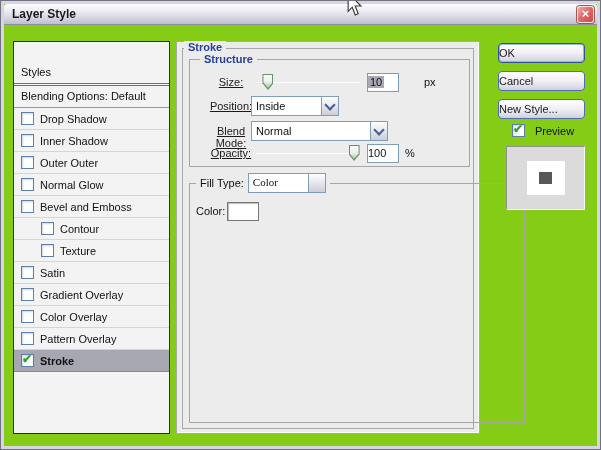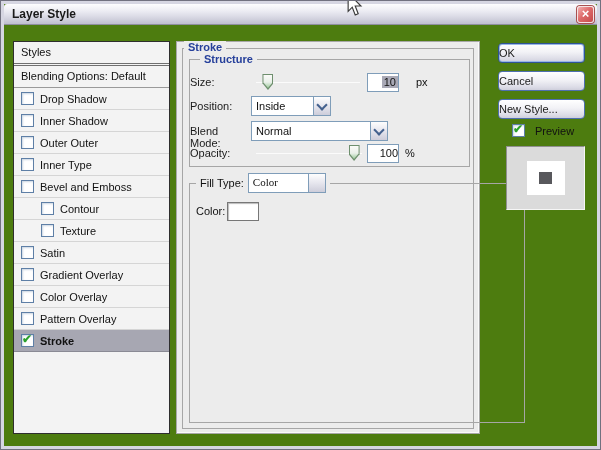--- a/index.html
+++ b/index.html
@@ -1,21 +1,21 @@
 <!DOCTYPE html>
 <html><head>
 <meta charset="utf-8">
 <style>
   * { box-sizing: border-box; margin: 0; padding: 0; }
   html,body { width:601px; height:450px; }
   body { font-family: "Liberation Sans", sans-serif; font-size: 11px; color:#111; }
 
   .window {
     position: relative; width: 601px; height: 450px;
-    background: #4d7c0f;
+    background: #84cc16;
     border: 1px solid #71717F;
     box-shadow: inset 0 0 0 3px #D6D6E2;
     overflow: hidden;
   }
 
   
   .titlebar {
     position: absolute; left: 3px; top: 3px; right: 3px; height: 21px;
     background: linear-gradient(180deg,#FDFDFE 0%,#ECECF3 35%,#D9D9E4 65%,#BFBFCF 100%);
     border-bottom: 1px solid #8E8E9E;
@@ -29,21 +29,21 @@
     box-shadow: 0 0 0 1px #A85050;
     color:#fff; font-weight:bold; font-size:13px; line-height:14px; text-align:center;
     cursor: default;
   }
 
   
   .styles-panel {
     position:absolute; left:12px; top:40px; width:157px; height:393px;
     border:1px solid #2E2E2E; background:#F3F3F3;
   }
-  .styles-header { height:22px; line-height:21px; padding-left:7px; border-bottom:1px solid #6F6F6F; }
+  .styles-header { height:22px; line-height:21px; padding-left:7px; border-bottom:1px solid #6F6F6F;margin-top:20px; }
   .styles-sep { height:2px; border-bottom:1px solid #6F6F6F; }
   .blending-row { height:22px; line-height:21px; padding-left:7px; border-bottom:1px solid #9A9A9A; }
   .style-row {
     height:22px; display:flex; align-items:center; padding-left:7px;
     border-bottom:1px solid #D5D5D5;
   }
   .style-row.indent { padding-left:27px; }
   .style-row.selected { background:#A7A7B2; font-weight:bold; border-bottom:1px solid #8A8A94; }
   .checkbox {
     width:13px; height:13px; flex:0 0 13px; background:#fff;
@@ -65,37 +65,37 @@
   .legend {
     position:absolute; top:-7px; padding:0 4px; background:#ECECEC;
     font-weight:bold; color:#26409B; white-space:nowrap;
   }
   .group-stroke-outer { left:5px; top:6px; width:292px; height:381px; }
   .legend-stroke { left:7px; }
   .group-structure { left:12px; top:17px; width:281px; height:108px; }
   .legend-structure { left:10px; }
   .group-filltype { left:12px; top:141px; width:336px; height:240px; }
 
-  .frm-label { position:absolute; left:0; width:58px; text-align:left; color:#1A1A1A; }
+  .frm-label { position:absolute; left:12px; width:58px; text-align:center; color:#1A1A1A;text-decoration:underline; }
 
   .slider-track { position:absolute; height:1px; background:#8F8F8F; border-bottom:1px solid #FBFBFB; }
   .slider-handle {
     position:absolute; top:-8px; width:11px; height:16px; margin-left:-6px;
     clip-path: polygon(0 0,100% 0,100% 58%,50% 100%,0 58%);
     background:#6E8F6E;
   }
   .slider-handle i {
     position:absolute; left:1px; top:1px; right:1px; bottom:2px; display:block;
     clip-path: polygon(0 0,100% 0,100% 58%,50% 100%,0 58%);
     background: linear-gradient(180deg,#FAFAF8 0%,#E9F0E9 55%,#9CCB9C 100%);
   }
 
   .value-box {
     position:absolute; width:32px; height:19px; background:#fff;
-    border:1px solid #7F9DB9; text-align:right; line-height:17px;
+    border:1px solid #7F9DB9; text-align:left; line-height:17px;
   }
   .value-box .sel { background:#A9A9B6; padding:0 2px; }
   .unit { position:absolute; }
 
   .combo { position:absolute; height:20px; background:#fff; border:1px solid #7F9DB9; }
   .combo .combo-text { position:absolute; left:4px; top:2px; line-height:15px; }
   .combo .combo-btn {
     position:absolute; right:0; top:0; bottom:0; width:17px;
     border-left:1px solid #7F9DB9;
     background: linear-gradient(180deg,#FEFEFE 0%,#E6E6EE 50%,#CDCDDA 100%);
@@ -177,21 +177,21 @@
         <div class="style-row">
       <span class="checkbox">
             <span class="glyph"></span>
           </span>
       <span class="row-label">Outer Outer</span>
     </div>
         <div class="style-row">
       <span class="checkbox">
             <span class="glyph"></span>
           </span>
-      <span class="row-label">Inner Type</span>
+      <span class="row-label">Normal Glow</span>
     </div>
         <div class="style-row">
       <span class="checkbox">
             <span class="glyph"></span>
           </span>
       <span class="row-label">Bevel and Emboss</span>
     </div>
         <div class="style-row indent">
       <span class="checkbox">
             <span class="glyph"></span>
@@ -247,24 +247,24 @@
 
       <span class="frm-label" style="top:16px;">Size:</span>
       <div class="slider-track" style="left:66px; top:22px; width:104px;">
         <span class="slider-handle" style="left: 12%;">
             <i></i>
           </span>
       </div>
       <div class="value-box" style="left:177px; top:13px;">
         <span class="sel">10</span>
       </div>
-      <span class="unit" style="left:207px; top:16px;padding-left:19px;">px</span>
+      <span class="unit" style="left:215px; top:16px;padding-left:19px;">px</span>
 
       <span class="frm-label" style="top:40px;">Position:</span>
-      <div class="combo" style="left:61px; top:36px; width:80px;">
+      <div class="combo" style="left:61px; top:36px; width:88px;">
         <span class="combo-text">Inside</span>
         <span class="combo-btn"></span>
       </div>
 
       <span class="frm-label" style="top:65px;">Blend Mode:</span>
       <div class="combo" style="left:61px; top:61px; width:137px;">
         <span class="combo-text">Normal</span>
         <span class="combo-btn"></span>
       </div>
 

